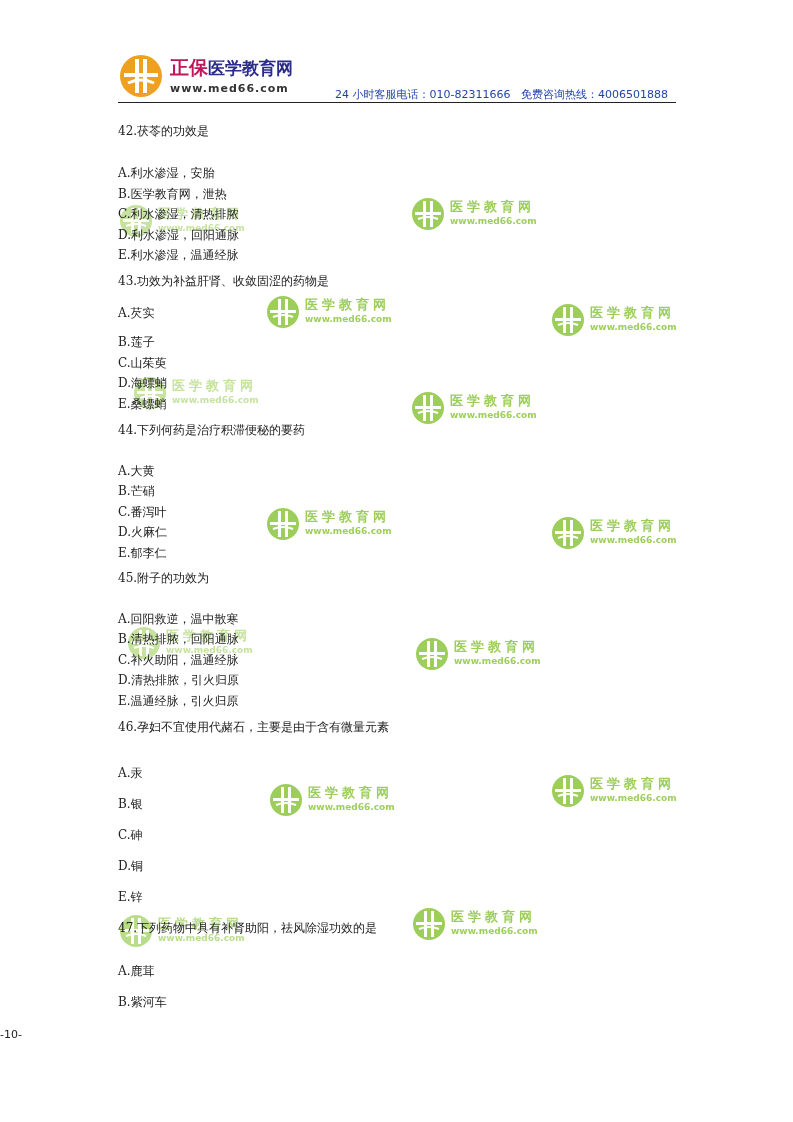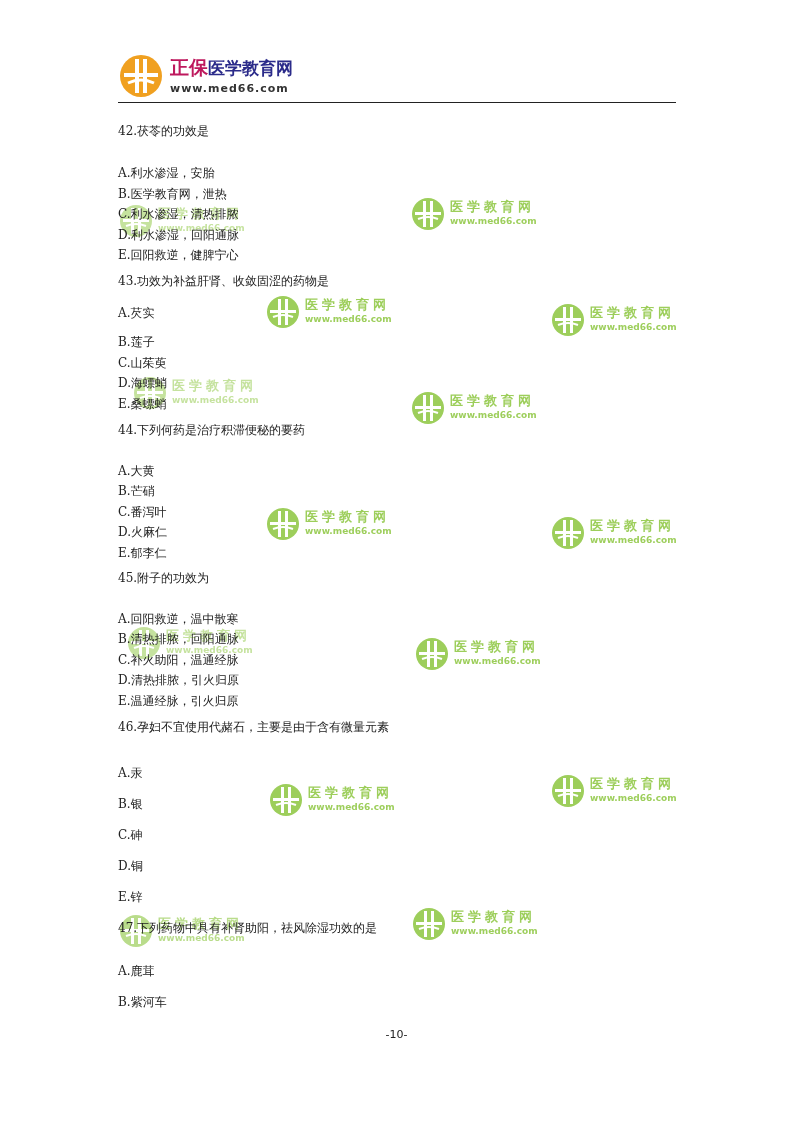--- a/index.html
+++ b/index.html
@@ -17,38 +17,39 @@
   .hline { position: absolute; left: 118px; top: 102px; width: 558px; height: 1px; background: #222; }
 
   .line { position: absolute; left: 118px; font-size: 12px; line-height: 18px; white-space: nowrap; z-index: 2; }
 
   .wm { position: absolute; width: 125px; height: 36px; opacity: 0.85; z-index: 1; }
   .wm .c { position: absolute; left: 0; top: 2px; width: 32px; height: 32px; border-radius: 50%; background: #8cc63f; }
   .wm .c svg { position: absolute; left: 0; top: 0; }
   .wm .t1 { position: absolute; left: 38px; top: 2px; font-family: "DejaVu Sans", sans-serif; font-weight: bold; font-size: 13px; letter-spacing: 4px; color: #8cc63f; }
   .wm .t2 { position: absolute; left: 38px; top: 20px; font-family: "DejaVu Sans", sans-serif; font-weight: bold; font-size: 9px; color: #8cc63f; }
 
-  .page-num { position: absolute; left: 0; width: 793px; top: 1028px; text-align: center; font-family: "DejaVu Sans", sans-serif; font-size: 11px; color: #222; }
+  .page-num { position: absolute; left: 0; width: 793px; top: 1028px; text-align: left; font-family: "DejaVu Sans", sans-serif; font-size: 11px; color: #222; }
 </style>
 </head>
 <body>
 
 <div class="header">
   <div class="logo-circle">
     <svg width="42" height="42" viewBox="0 0 42 42">
       <rect x="4" y="18" width="34" height="4" fill="#fff"></rect>
       <rect x="15" y="4" width="4" height="34" fill="#fff"></rect>
       <rect x="23" y="4" width="4" height="34" fill="#fff"></rect>
       <path d="M8 28 Q21 22 34 28" stroke="#fff" stroke-width="3" fill="none"></path>
     </svg>
   </div>
   <div class="brand">
     <span class="zb">正保</span><span class="rest">医学教育网</span>
   </div>
   <div class="brand-url">www.med66.com</div>
+  <div class="hotline">24 小时客服电话：010-82311666   免费咨询热线：4006501888</div>
 </div>
 <div class="hline"></div>
 
 <div class="wm" style="left:412px;top:196px;">
     <div class="c">
       <svg width="32" height="32" viewBox="0 0 32 32">
         <rect x="3" y="14" width="26" height="3" fill="#fff"></rect>
         <rect x="11" y="3" width="3" height="26" fill="#fff"></rect>
         <rect x="18" y="3" width="3" height="26" fill="#fff"></rect>
         <path d="M6 21 Q16 17 26 21" stroke="#fff" stroke-width="2" fill="none"></path>
@@ -212,21 +213,21 @@
     </div>
     <div class="t1">医学教育网</div>
     <div class="t2">www.med66.com</div>
   </div>
 
 <div class="line" style="top:122px">42.茯苓的功效是</div>
 <div class="line" style="top:164px">A.利水渗湿，安胎</div>
 <div class="line" style="top:185px">B.医学教育网，泄热</div>
 <div class="line" style="top:205px">C.利水渗湿，清热排脓</div>
 <div class="line" style="top:226px">D.利水渗湿，回阳通脉</div>
-<div class="line" style="top:246px">E.回阳救逆，健脾宁心</div>
+<div class="line" style="top:246px">E.利水渗湿，温通经脉</div>
 
 <div class="line" style="top:272px">43.功效为补益肝肾、收敛固涩的药物是</div>
 <div class="line" style="top:304px">A.芡实</div>
 <div class="line" style="top:333px">B.莲子</div>
 <div class="line" style="top:354px">C.山茱萸</div>
 <div class="line" style="top:374px">D.海螵蛸</div>
 <div class="line" style="top:395px">E.桑螵蛸</div>
 
 <div class="line" style="top:421px">44.下列何药是治疗积滞便秘的要药</div>
 <div class="line" style="top:462px">A.大黄</div>

